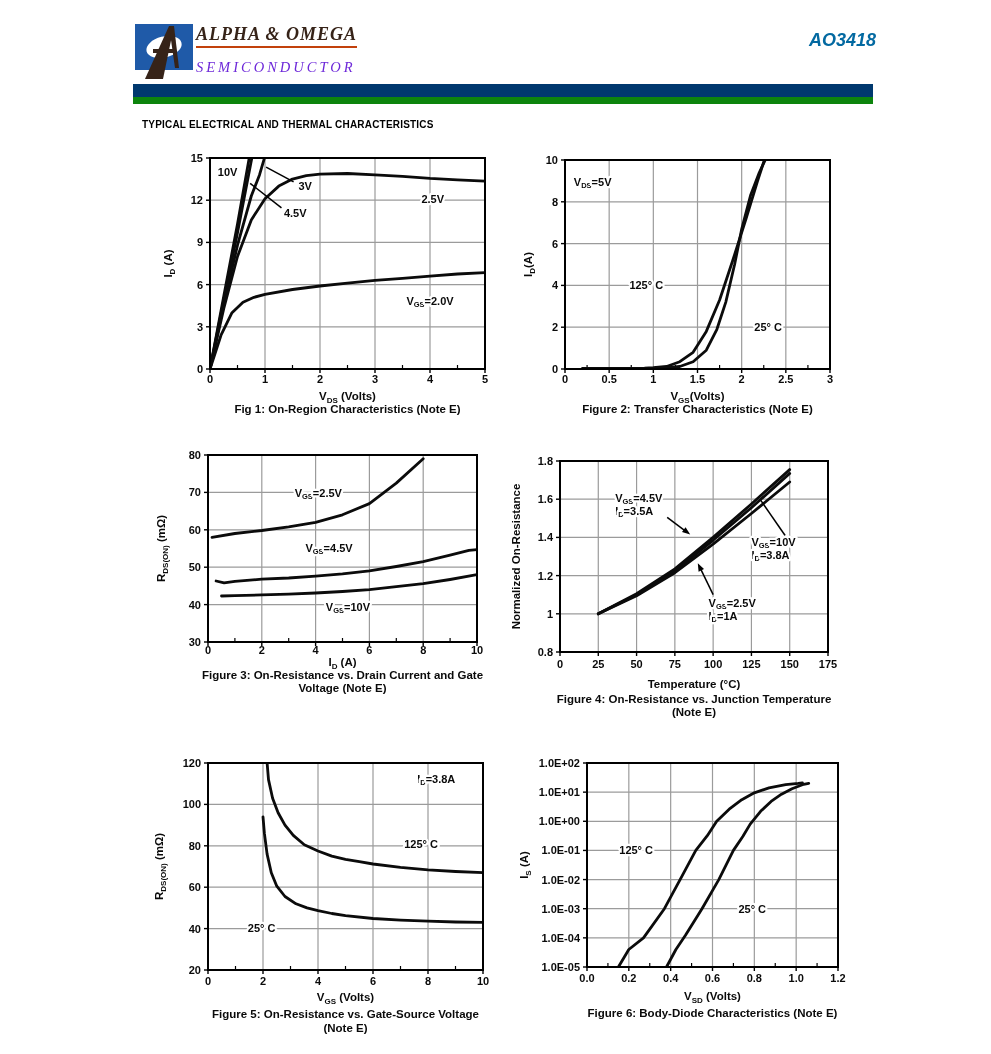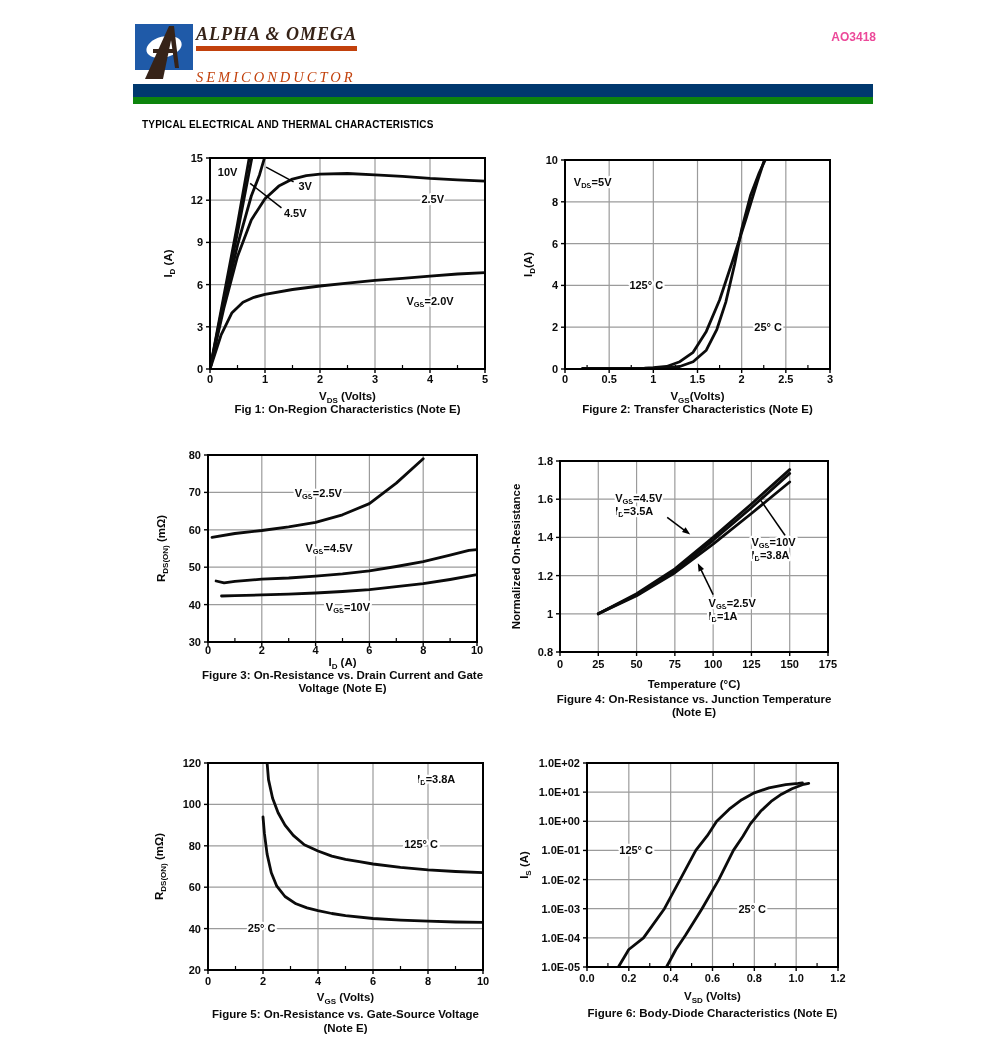--- a/index.html
+++ b/index.html
@@ -1,21 +1,21 @@
 <!DOCTYPE html>
 <html><head>
 <meta charset="utf-8">
 <style>
   html,body{margin:0;padding:0;background:#fff;}
   body{width:991px;height:1054px;position:relative;font-family:"Liberation Sans",sans-serif;color:#000;overflow:hidden;}
   .abs{position:absolute;}
   .brand-block{position:absolute;left:196px;top:24px;}
-  .brand-top{font-family:"Liberation Serif",serif;font-style:italic;font-weight:bold;font-size:18px;letter-spacing:1px;color:#362318;border-bottom:5px solid #c2410c;padding-bottom:1px;display:inline-block;}
-  .brand-sub{font-family:"Liberation Serif",serif;font-style:italic;font-size:14.5px;letter-spacing:3px;color:#c2410c;margin-top:18px;}
-  .part-number{position:absolute;right:115px;top:30px;font-size:12px;font-weight:bold;color:#ec4899;}
+  .brand-top{font-family:"Liberation Serif",serif;font-style:italic;font-weight:bold;font-size:18px;letter-spacing:1px;color:#362318;border-bottom:2px solid #c2410c;padding-bottom:1px;display:inline-block;}
+  .brand-sub{font-family:"Liberation Serif",serif;font-style:italic;font-size:14.5px;letter-spacing:3px;color:#6d28d9;margin-top:11px;}
+  .part-number{position:absolute;right:115px;top:30px;font-size:18px;font-weight:bold;font-style:italic;color:#0369a1;}
   .bar{position:absolute;left:133px;width:740px;}
   .bar-blue{top:84px;height:13px;}
   .bar-green{top:97px;height:7px;}
   .section-title{position:absolute;left:142px;top:119px;font-size:10px;font-weight:bold;letter-spacing:0.2px;color:#000;}
   .fig{position:absolute;}
   svg text{font-family:"Liberation Sans",sans-serif;}
 </style>
 </head>
 <body>
 

